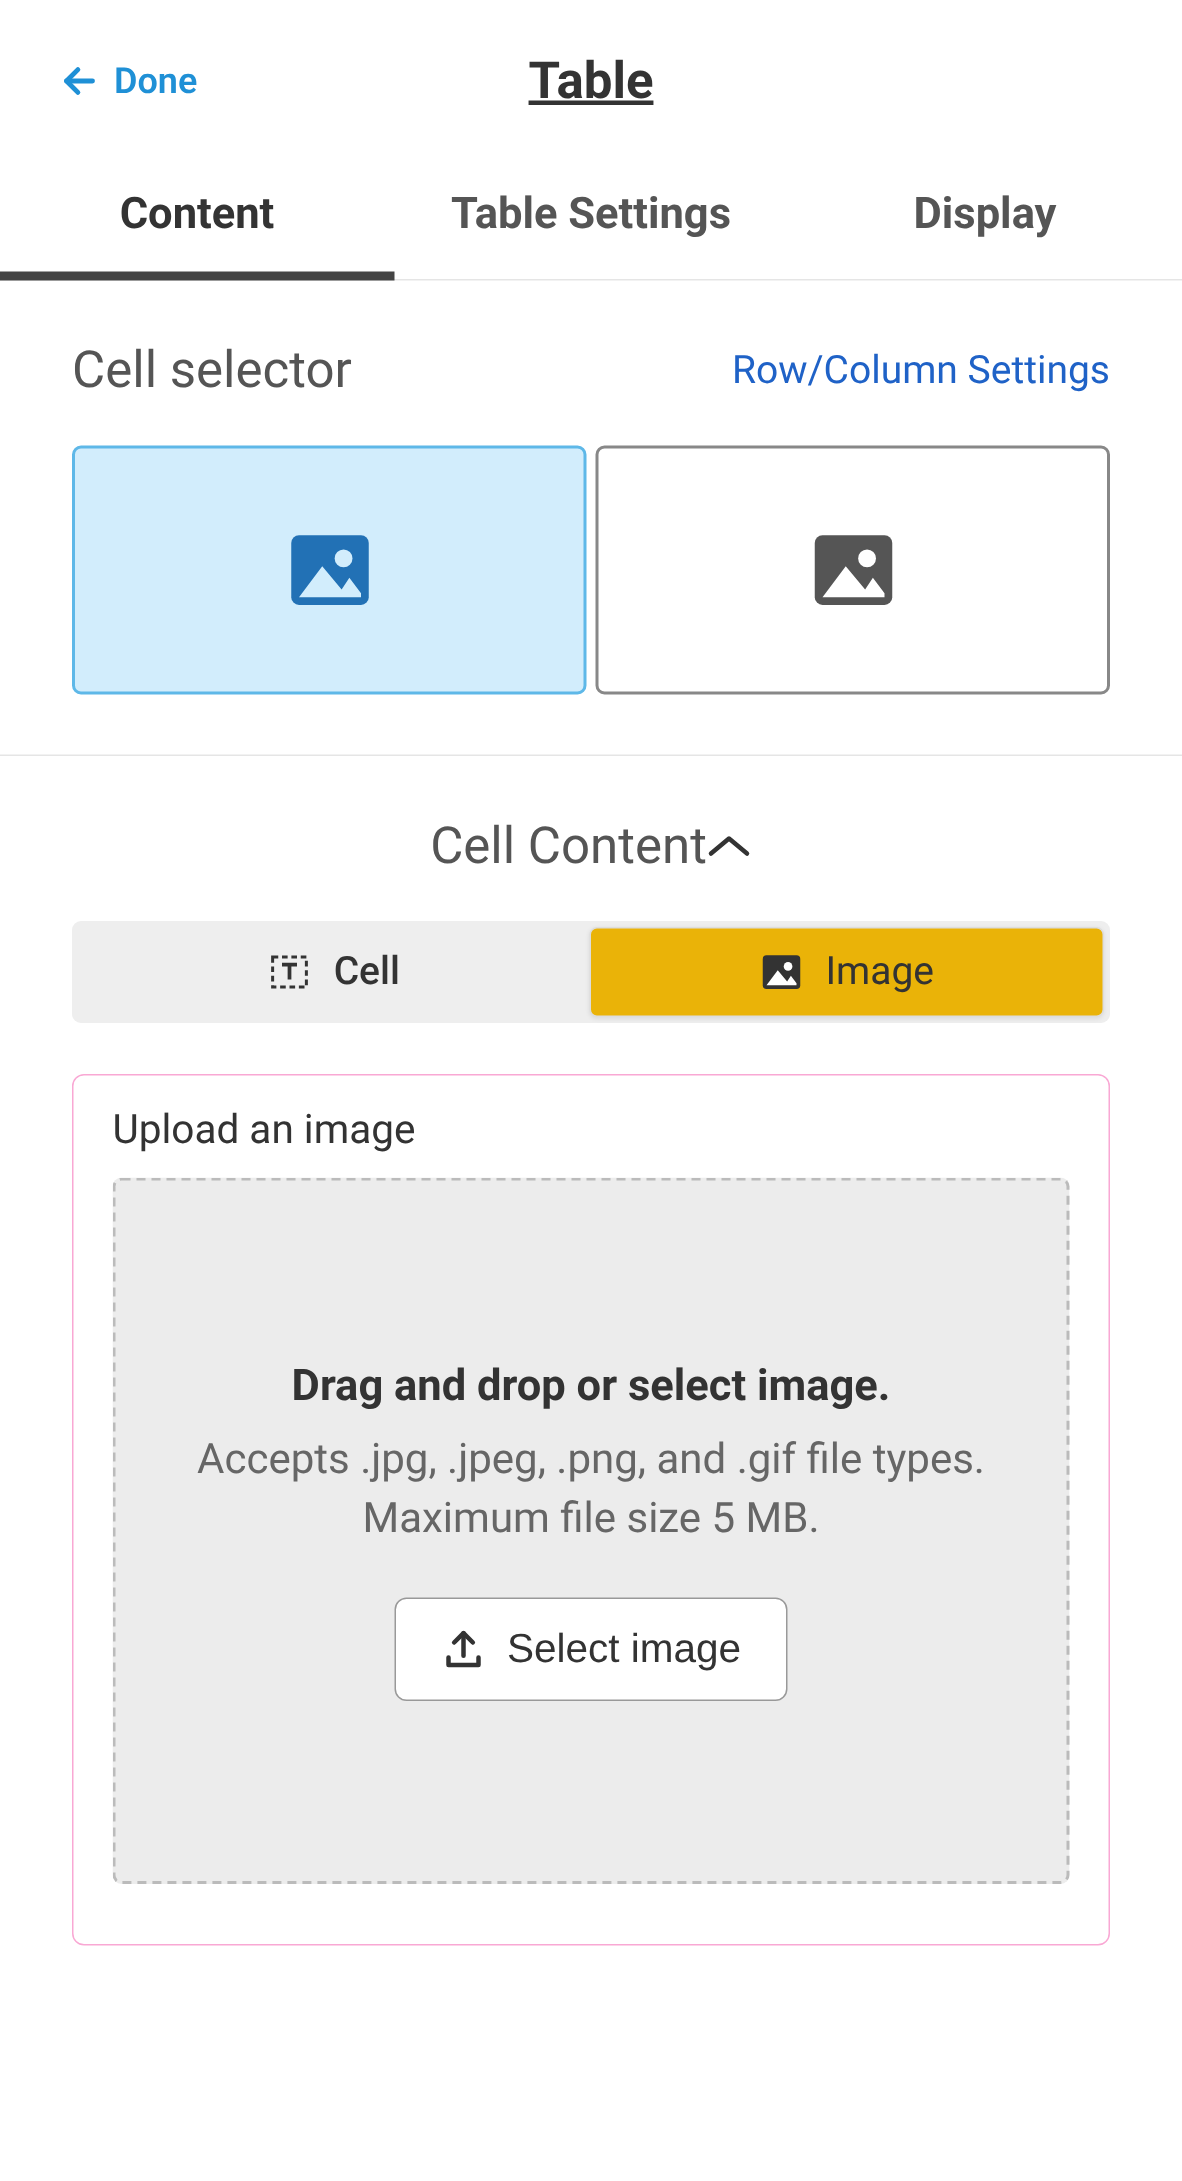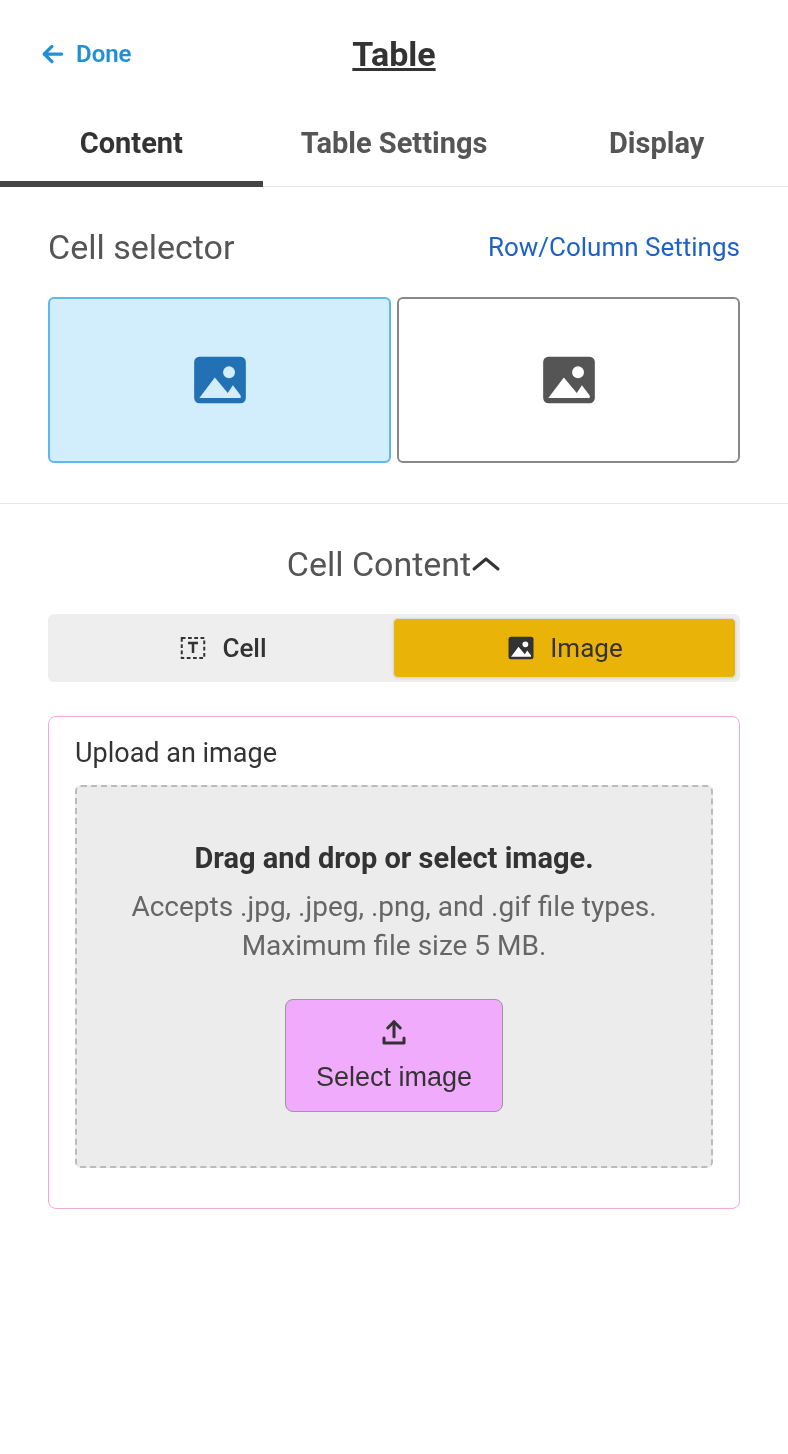--- a/index.html
+++ b/index.html
@@ -162,48 +162,47 @@
     }
     .upload-title {
       font-size: 27px;
       color: #333;
       margin-bottom: 16px;
     }
     .dropzone {
       border: 2px dashed #bbb;
       border-radius: 6px;
       background: #ececec;
-      padding: 54px 28px;
+      padding: 120px 28px;
       text-align: center;
     }
     .drop-primary {
       font-size: 29px;
       font-weight: 700;
       color: #333;
       margin-bottom: 12px;
     }
     .drop-secondary {
       font-size: 28px;
       color: #666;
       line-height: 1.4;
     }
     .select-btn {
       display: inline-flex;
       align-items: center;
       gap: 14px;
-      background: #f0abfc;
+      background: #ffffff;
       border: 1px solid #999;
       border-radius: 8px;
       padding: 18px 30px;
       font-size: 27px;
       font-weight: 500;
       color: #333;
       margin-top: 34px;
       cursor: pointer;
-      flex-direction: column;
     }
     .upload-icon {
       width: 30px;
       height: 30px;
     }
   </style>
 </head>
 <body>
 
 <div class="header">

